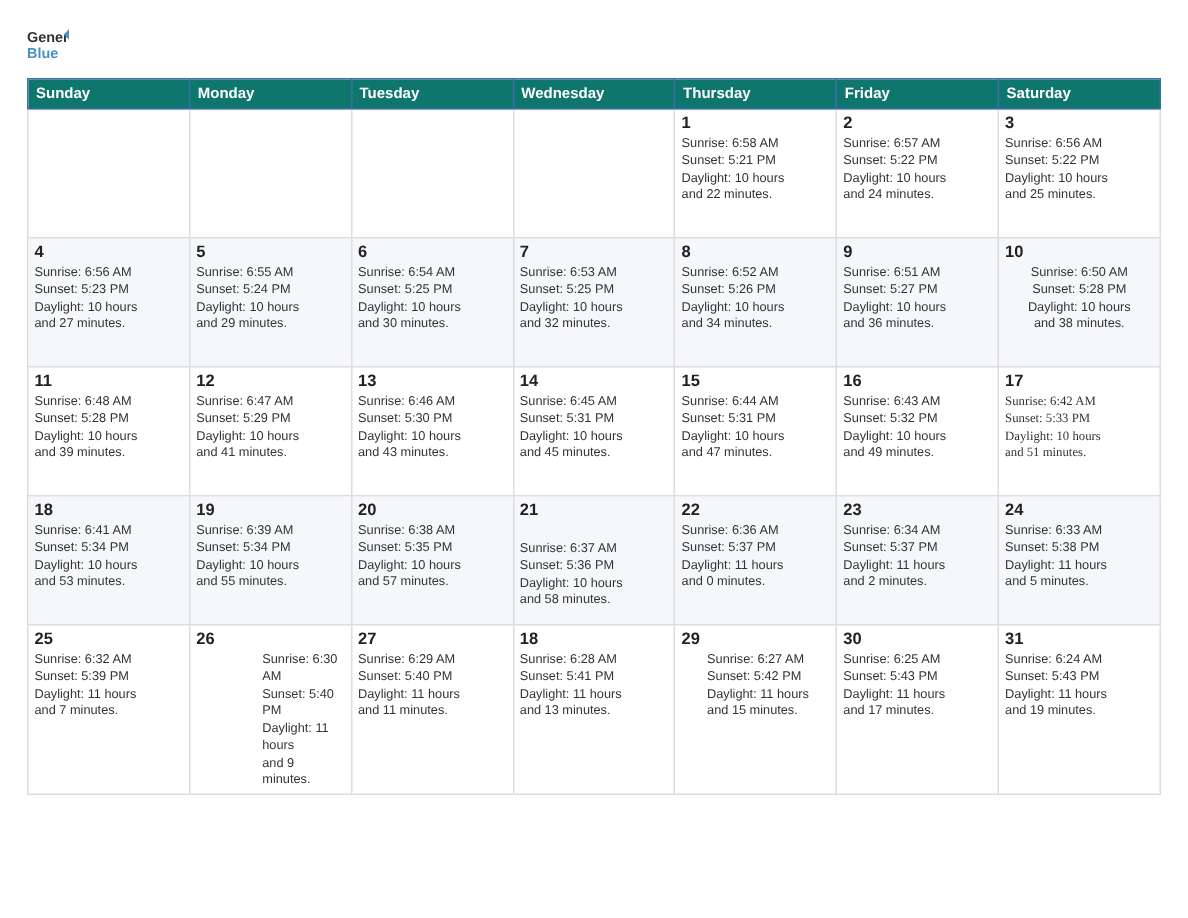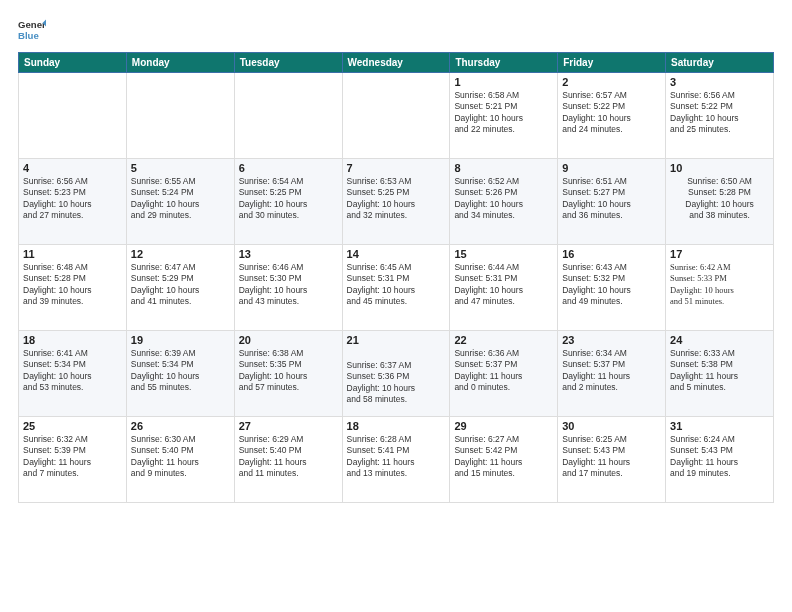--- a/index.html
+++ b/index.html
@@ -295,42 +295,42 @@
         <tr>
           <td>
             <span class="day-num">25</span>
             <div class="day-info" style="white-space: pre-line;">Sunrise: 6:32 AM
 Sunset: 5:39 PM
 Daylight: 11 hours
 and 7 minutes.</div>
           </td>
           <td>
             <span class="day-num">26</span>
-            <div class="day-info" style="white-space: pre-line;">Sunrise: 6:30 AM
+            <div class="day-info" style="white-space: pre-line; margin-left: 44px;">Sunrise: 6:30 AM
 Sunset: 5:40 PM
 Daylight: 11 hours
 and 9 minutes.</div>
           </td>
           <td>
             <span class="day-num">27</span>
             <div class="day-info" style="white-space: pre-line;">Sunrise: 6:29 AM
 Sunset: 5:40 PM
 Daylight: 11 hours
 and 11 minutes.</div>
           </td>
           <td>
             <span class="day-num">18</span>
             <div class="day-info" style="white-space: pre-line;">Sunrise: 6:28 AM
 Sunset: 5:41 PM
 Daylight: 11 hours
 and 13 minutes.</div>
           </td>
           <td>
             <span class="day-num">29</span>
-            <div class="day-info" style="white-space: pre-line;">Sunrise: 6:27 AM
+            <div class="day-info" style="white-space: pre-line; margin-left: 17px;">Sunrise: 6:27 AM
 Sunset: 5:42 PM
 Daylight: 11 hours
 and 15 minutes.</div>
           </td>
           <td>
             <span class="day-num">30</span>
             <div class="day-info" style="white-space: pre-line;">Sunrise: 6:25 AM
 Sunset: 5:43 PM
 Daylight: 11 hours
 and 17 minutes.</div>

